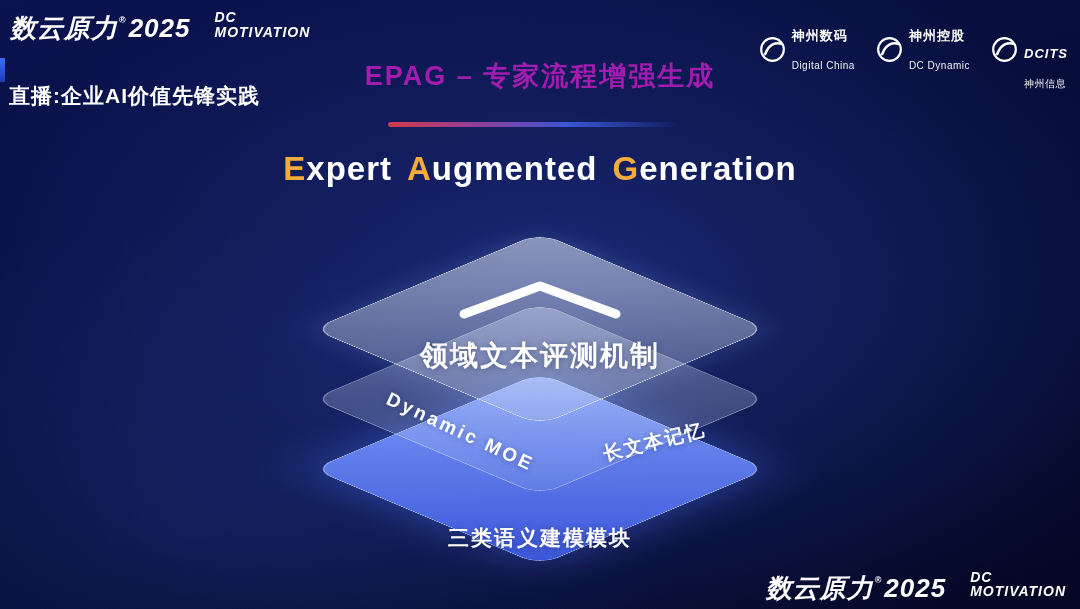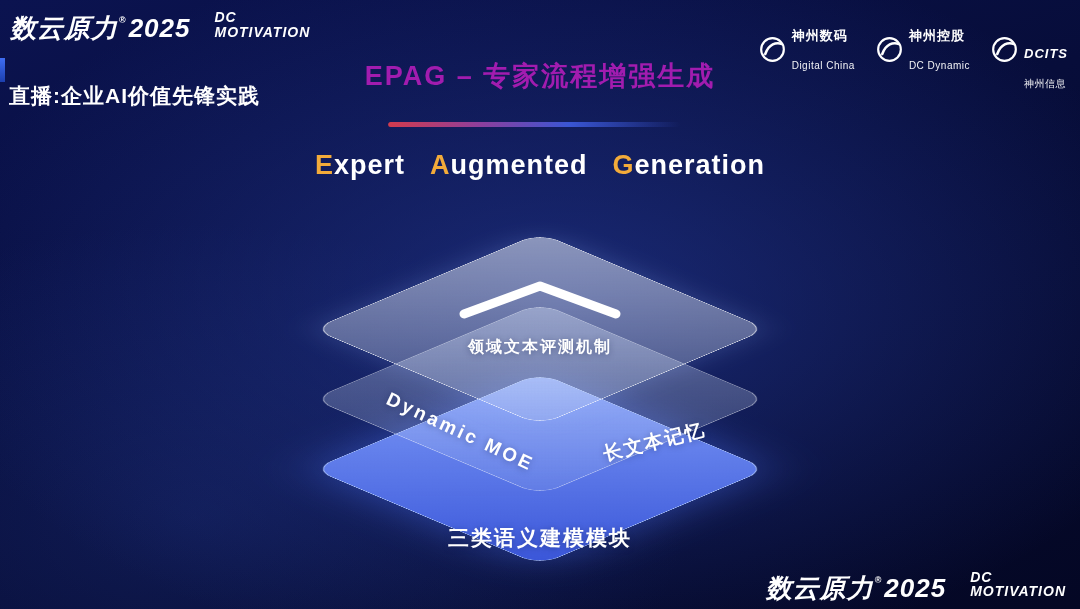--- a/index.html
+++ b/index.html
@@ -41,21 +41,21 @@
   .partners { position:absolute; right:12px; top:10px; display:flex; gap:20px; align-items:center; }
   .partner { display:flex; align-items:center; gap:5px; }
   .p-icon { width:29px; height:29px; }
   .p-text { display:flex; flex-direction:column; line-height:1.1; }
   .p-name { font-size:13px; font-weight:bold; letter-spacing:1px; }
   .p-name.latin { font-style:italic;margin-top:37px; }
   .p-sub { font-size:10px; letter-spacing:0.5px; opacity:0.95;margin-top:17px; }
 
   
   .heading { position:absolute; left:0; right:0; top:150px; display:flex; justify-content:center;
-             gap:25px; font-size:27px; font-weight:bold; letter-spacing:1px; }
+             gap:15px; font-size:33px; font-weight:bold; letter-spacing:1px; }
   .heading .cap { color:#f3ab3a; }
 
   
   .stage { position:absolute; left:50%; top:233px; width:460px; height:348px; transform:translateX(-50%); }
   .layer { position:absolute; left:50%; width:322px; height:322px; margin-left:-161px;
            border-radius:26px; transform:rotateX(65deg) rotateZ(45deg); }
   .layer-top { top:-65px;
     background:linear-gradient(135deg, rgba(236,243,255,0.55), rgba(188,204,236,0.22));
     border:1.5px solid rgba(255,255,255,0.75);
     box-shadow:0 0 42px rgba(150,180,255,0.22); z-index:3; }
@@ -63,21 +63,21 @@
     background:linear-gradient(135deg, rgba(224,235,255,0.36), rgba(168,190,232,0.14));
     border:1.5px solid rgba(255,255,255,0.5); z-index:2; }
   .layer-bottom { top:75px;
     background:linear-gradient(135deg, rgba(132,162,255,0.95), rgba(60,90,228,0.92));
     border:1.5px solid rgba(190,212,255,0.8);
     box-shadow:0 0 70px rgba(80,120,255,0.45); z-index:1; }
 
   .overlay { position:absolute; z-index:5; font-weight:bold; white-space:nowrap;
              text-shadow:0 1px 6px rgba(10,20,60,0.35); }
   .chevron-wrap { left:50%; top:44px; transform:translateX(-50%); }
-  .top-layer-label { left:50%; top:104px; transform:translateX(-50%); font-size:16px; letter-spacing:2px; }
+  .top-layer-label { left:50%; top:104px; transform:translateX(-50%); font-size:28px; letter-spacing:2px; }
   .mid-left-label  { left:70px;  top:188px; transform:rotate(25deg); font-size:19px; letter-spacing:3px; }
   .mid-right-label { left:292px; top:196px; transform:rotate(-14deg); font-size:19px; letter-spacing:2px; }
   .bottom-layer-label { left:50%; top:291px; transform:translateX(-50%); font-size:21px; letter-spacing:2px; }
 </style>
 </head>
 <body>
 
 <div class="brand header-brand">
   <span class="brand-name">
     <span>数云原力</span>

